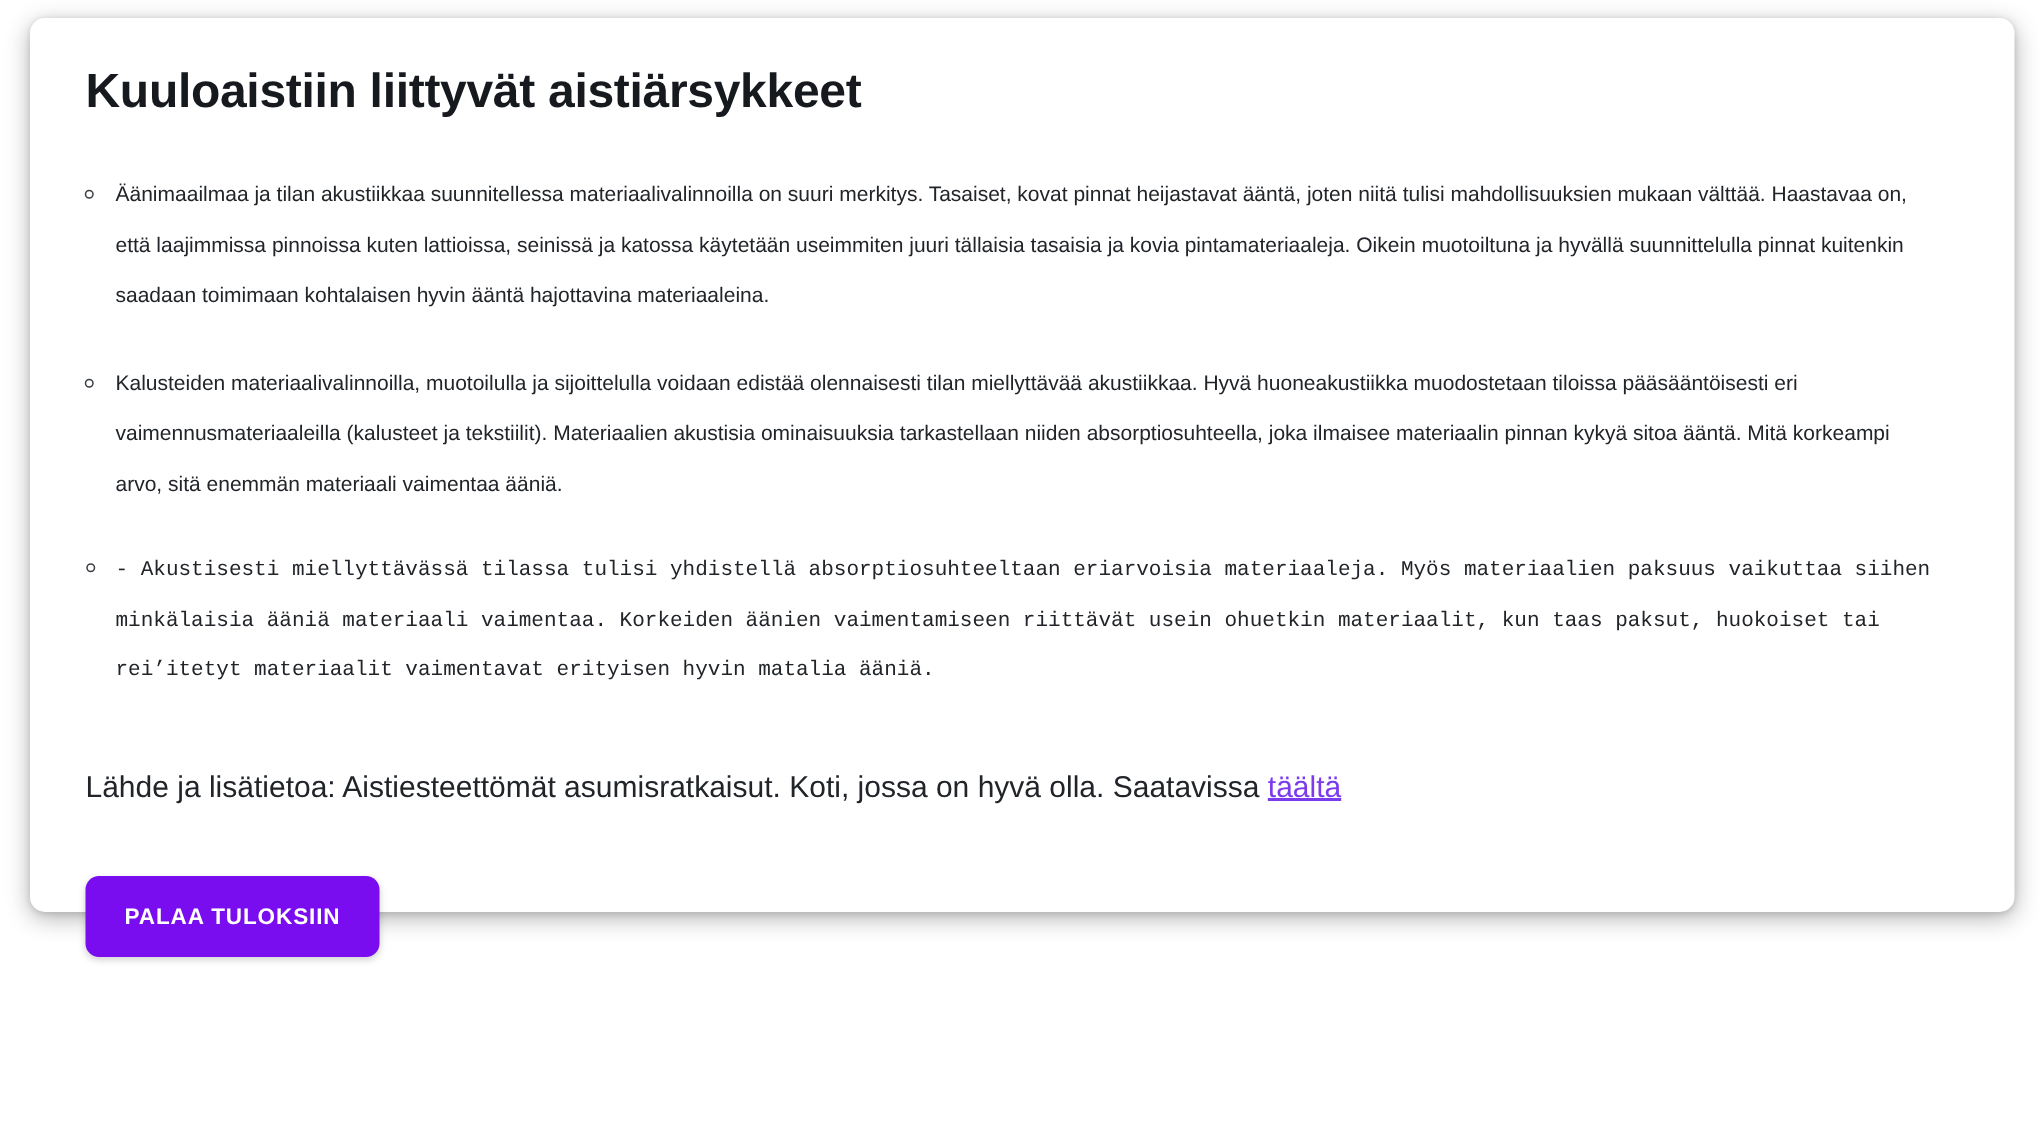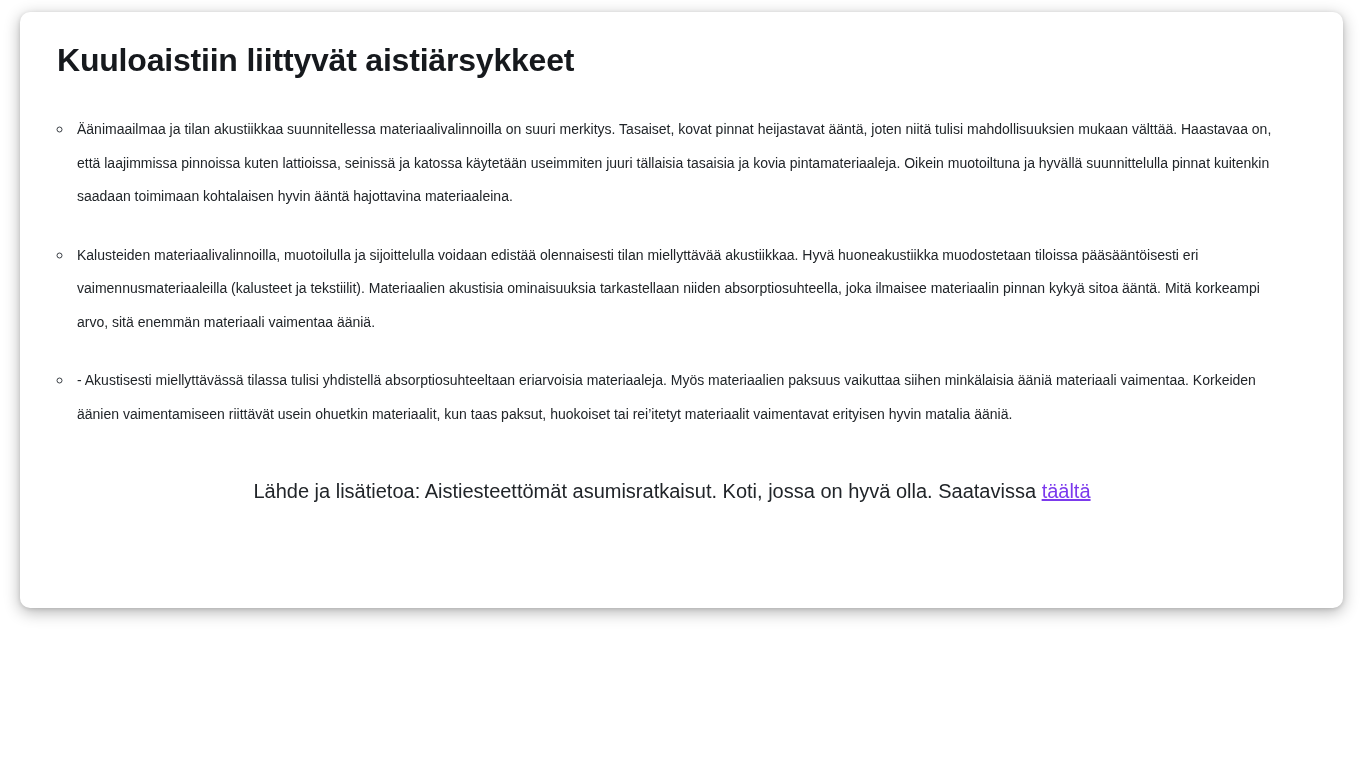--- a/index.html
+++ b/index.html
@@ -46,27 +46,26 @@
     font-size: 14px;
     line-height: 33.5px;
     margin-bottom: 24px;
     padding-left: 3px;
     color: var(--text);
   }
   ul.bullet-list li::marker {
     color: #3a3f45;
     font-size: 18px;
   }
-  ul.bullet-list li:last-child { margin-bottom: 15px; }
+  ul.bullet-list li:last-child { margin-bottom: 15px; font-family: Liberation Mono, monospace; }
   .source-line {
     margin: 0 0 42px 0;
     font-size: 20px;
     line-height: 33.5px;
     color: var(--text);
-    text-align: center;
   }
   .source-line a {
     color: var(--link);
     text-decoration: underline;
     cursor: pointer;
   }
   .back-btn {
     display: inline-block;
     background: var(--accent);
     color: #ffffff;
@@ -89,14 +88,15 @@
   <h1 class="page-title">Kuuloaistiin liittyvät aistiärsykkeet</h1>
 
   <ul class="bullet-list">
     <li>Äänimaailmaa ja tilan akustiikkaa suunnitellessa materiaalivalinnoilla on suuri merkitys. Tasaiset, kovat pinnat heijastavat ääntä, joten niitä tulisi mahdollisuuksien mukaan välttää. Haastavaa on, että laajimmissa pinnoissa kuten lattioissa, seinissä ja katossa käytetään useimmiten juuri tällaisia tasaisia ja kovia pintamateriaaleja. Oikein muotoiltuna ja hyvällä suunnittelulla pinnat kuitenkin saadaan toimimaan kohtalaisen hyvin ääntä hajottavina materiaaleina.</li>
     <li>Kalusteiden materiaalivalinnoilla, muotoilulla ja sijoittelulla voidaan edistää olennaisesti tilan miellyttävää akustiikkaa. Hyvä huoneakustiikka muodostetaan tiloissa pääsääntöisesti eri vaimennusmateriaaleilla (kalusteet ja tekstiilit). Materiaalien akustisia ominaisuuksia tarkastellaan niiden absorptiosuhteella, joka ilmaisee materiaalin pinnan kykyä sitoa ääntä. Mitä korkeampi arvo, sitä enemmän materiaali vaimentaa ääniä.</li>
     <li>- Akustisesti miellyttävässä tilassa tulisi yhdistellä absorptiosuhteeltaan eriarvoisia materiaaleja. Myös materiaalien paksuus vaikuttaa siihen minkälaisia ääniä materiaali vaimentaa. Korkeiden äänien vaimentamiseen riittävät usein ohuetkin materiaalit, kun taas paksut, huokoiset tai rei’itetyt materiaalit vaimentavat erityisen hyvin matalia ääniä.</li>
   </ul>
 
   <p class="source-line"><span>Lähde ja lisätietoa: Aistiesteettömät asumisratkaisut. Koti, jossa on hyvä olla. Saatavissa </span><a href="#">täältä</a></p>
 
+  <button class="back-btn">PALAA TULOKSIIN</button>
 
 </div>
 
 </body></html>

